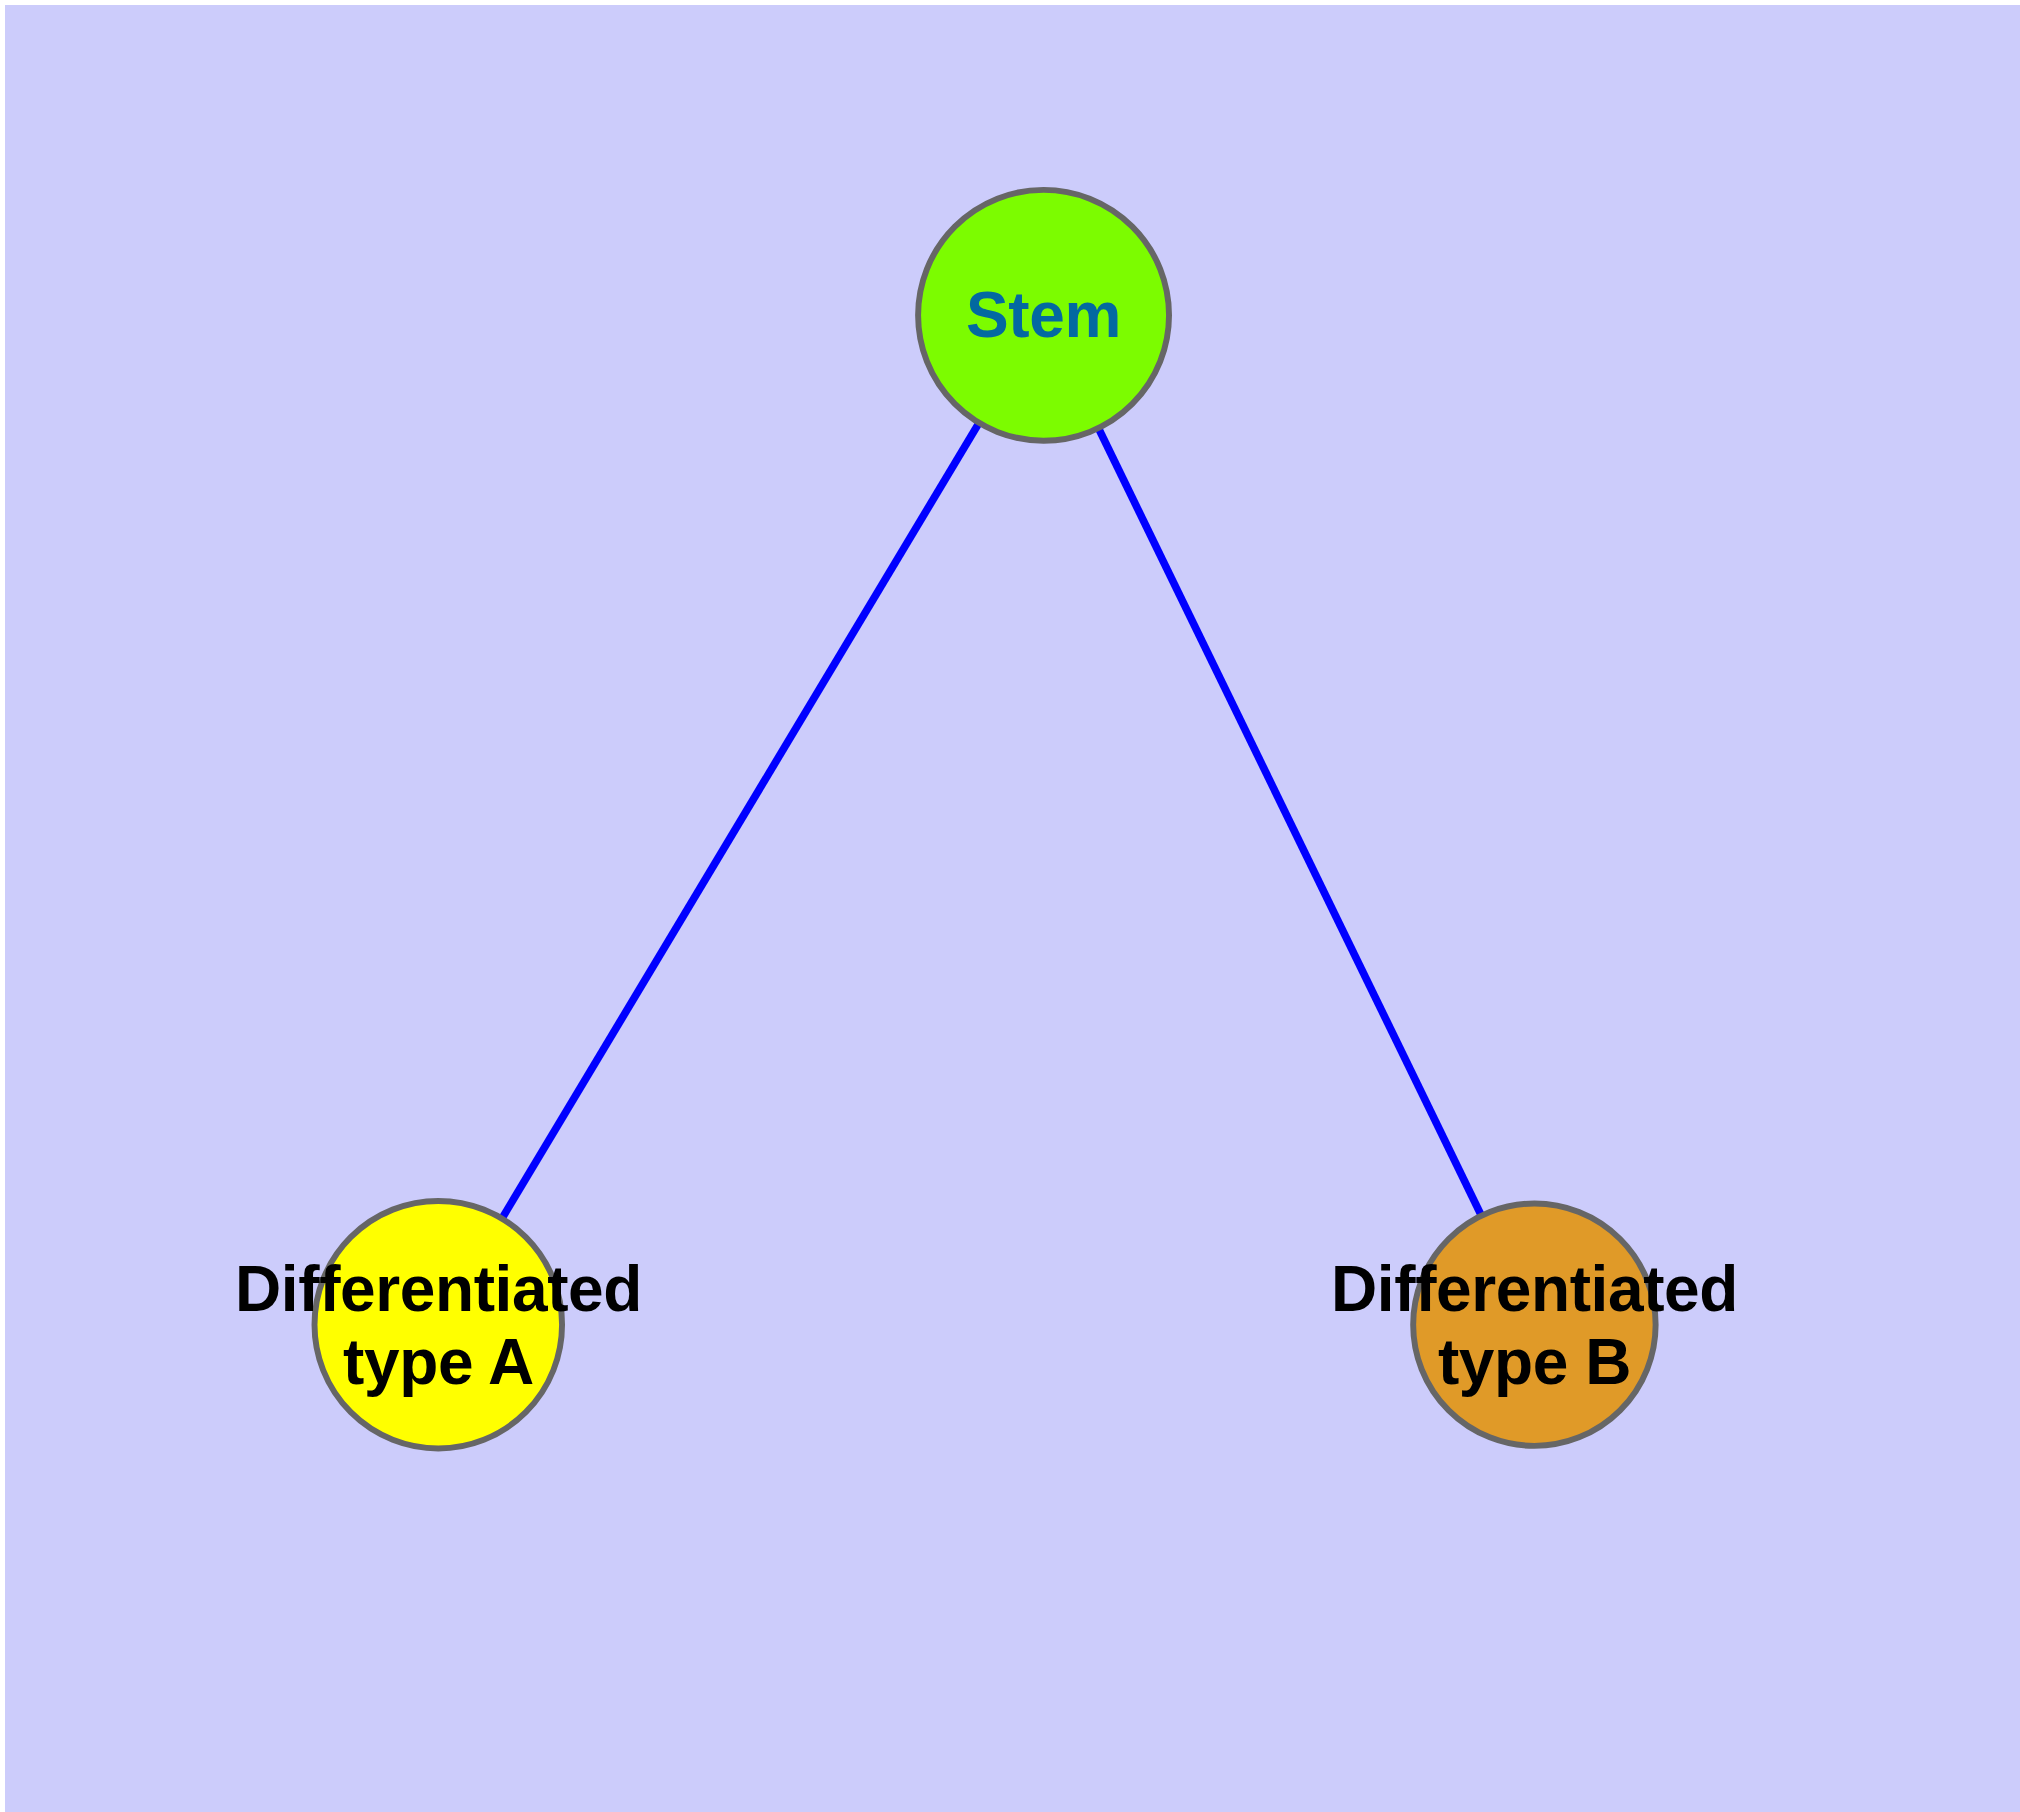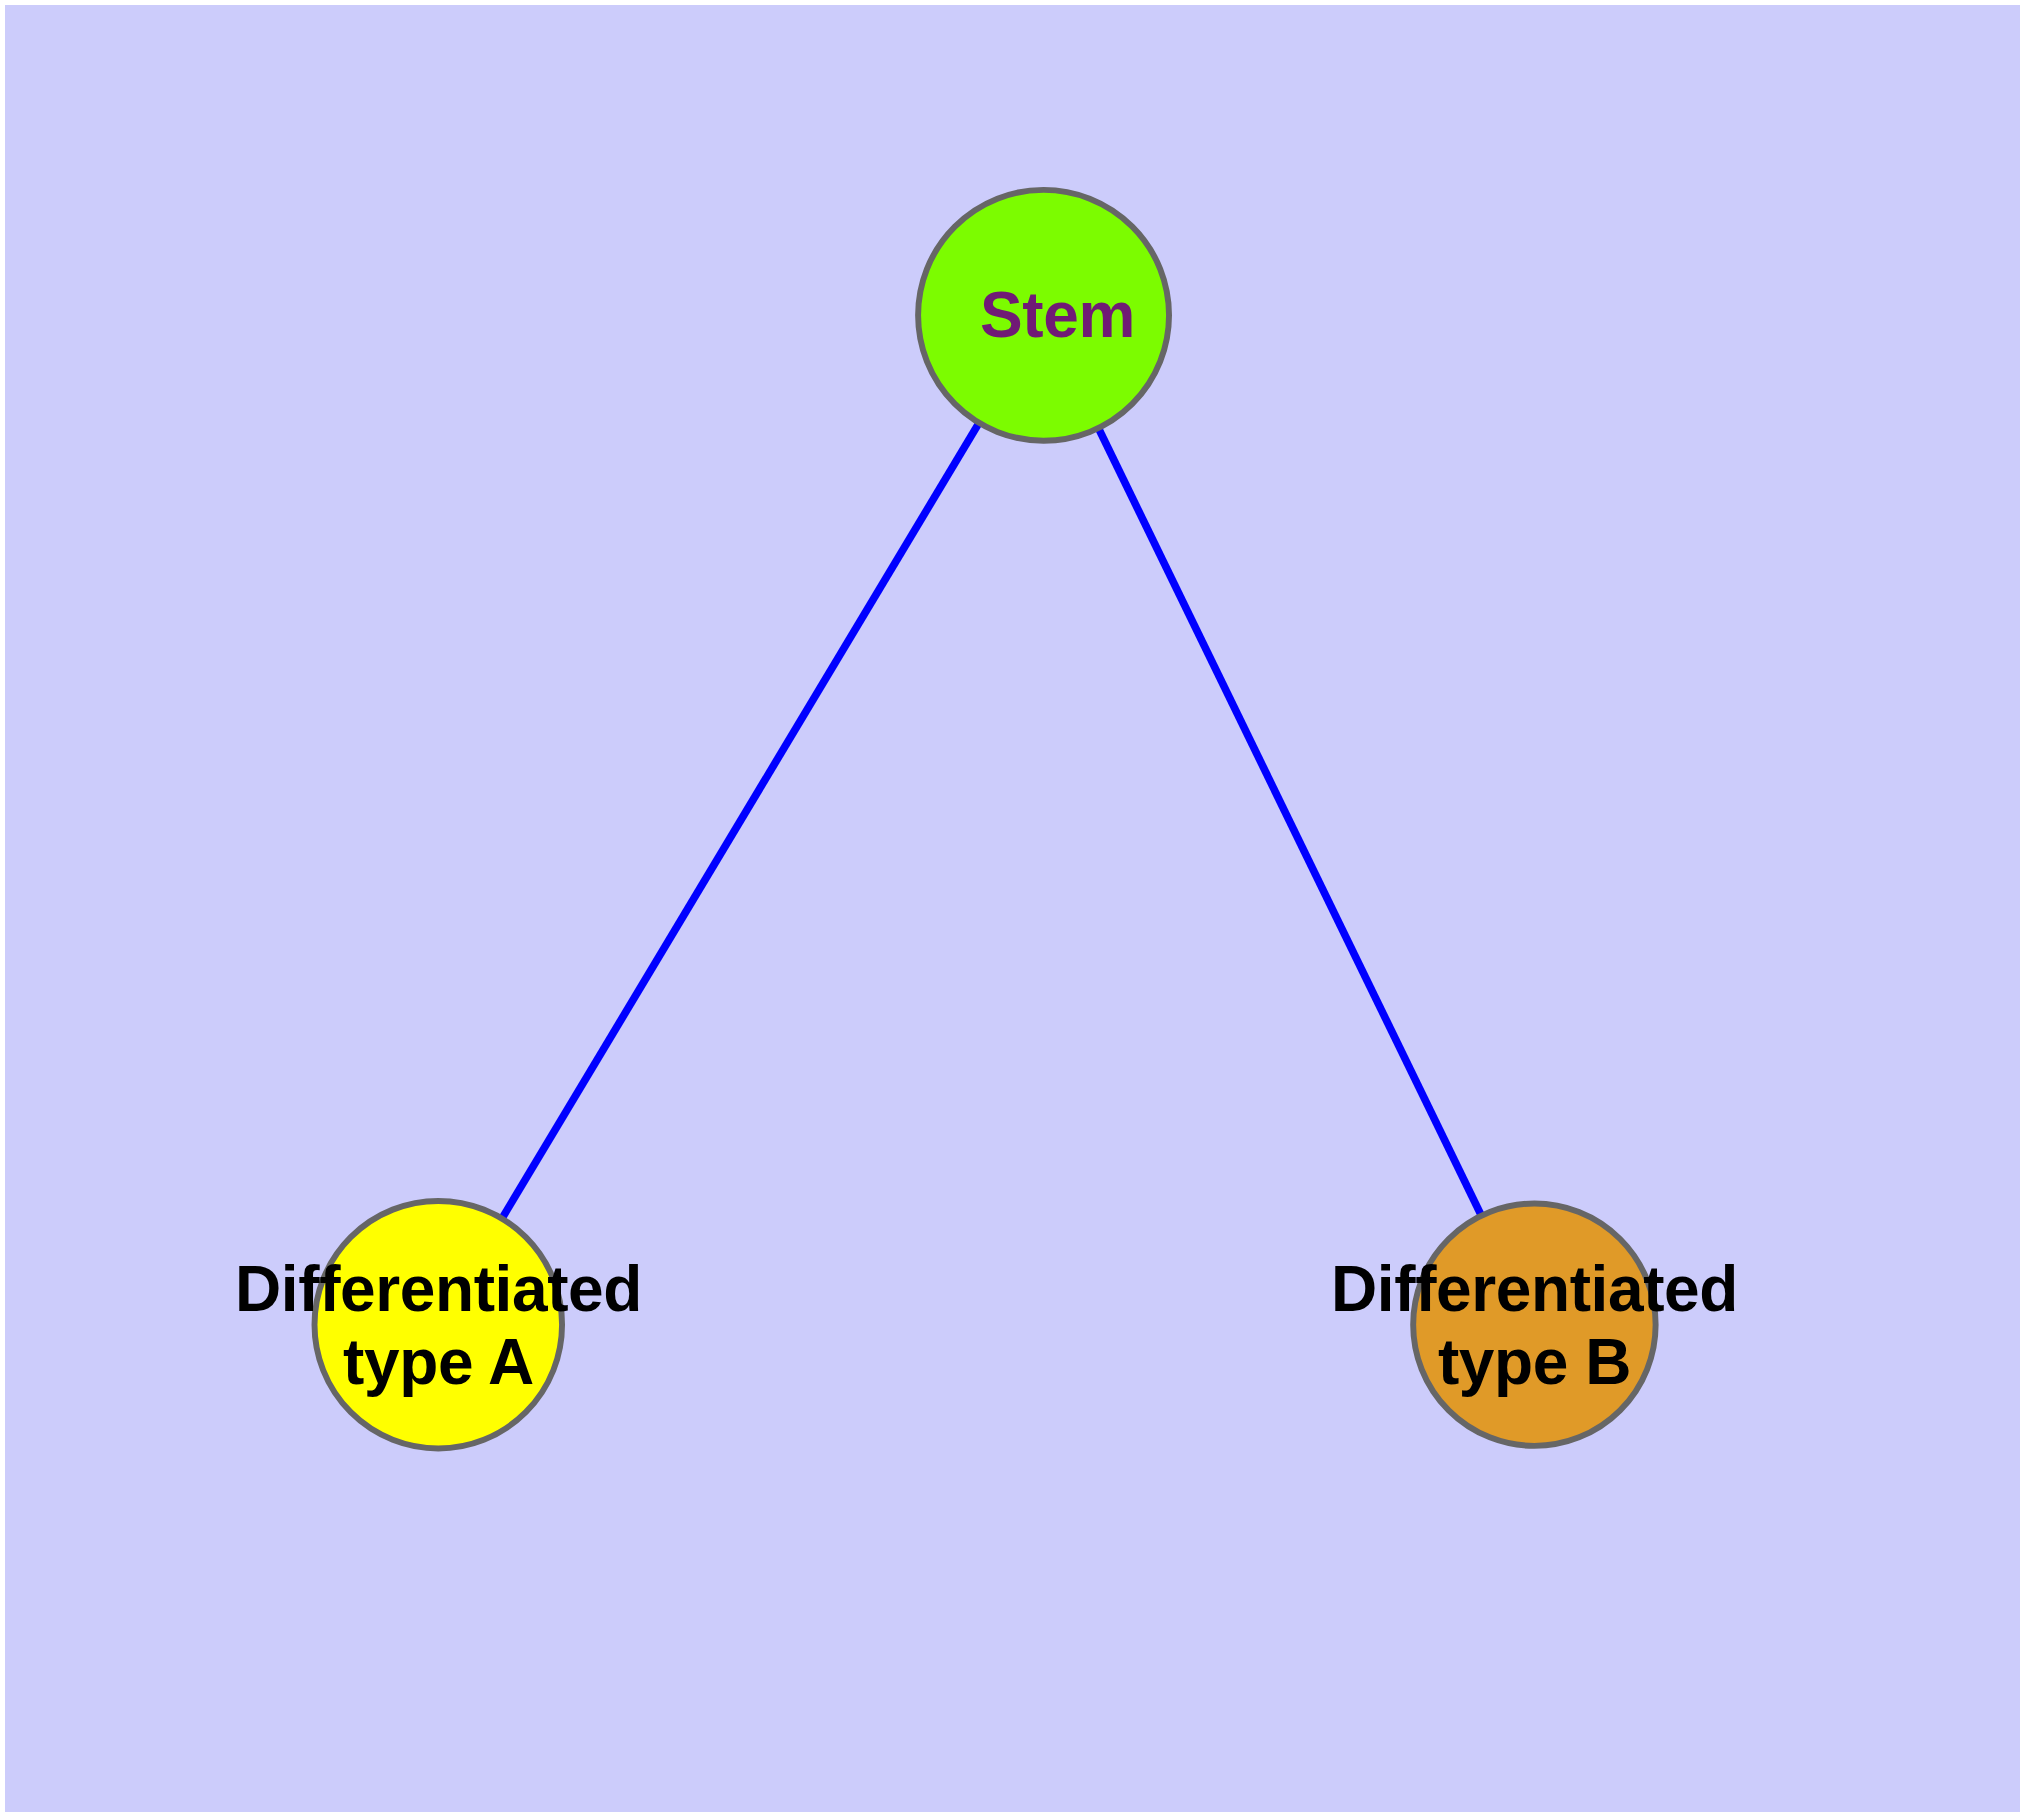--- a/index.html
+++ b/index.html
@@ -71,21 +71,21 @@
         <line x1="1231" y1="372" x2="1810" y2="1563" class="edge-line" stroke="#0000ff" stroke-width="9"></line>
       </g>
     <g id="nodes-layer">
         <circle cx="1231" cy="372" r="148" class="node-circle" fill="#7cfc00" stroke="#666666"></circle>
         <circle cx="517" cy="1563" r="146" class="node-circle" fill="#ffff00" stroke="#666666"></circle>
         <circle cx="1810" cy="1563" r="143" class="node-circle" fill="#e09a28" stroke="#666666"></circle>
       </g>
   </svg>
 
   <div id="labels-layer">
-      <div class="node-label label-stem" style="color: #701a75; left: 549px; top: 279px; width: 1017px;">Stem</div>
+      <div class="node-label label-stem" style="color: #0369a1; left: 535px; top: 279px; width: 1017px;">Stem</div>
       <div class="node-label label-child" style="color: rgb(0, 0, 0); left: -70px; top: 1253px; width: 1017px;">Differentiated
 type A</div>
       <div class="node-label label-child" style="color: rgb(0, 0, 0); left: 1026px; top: 1253px; width: 1017px;">Differentiated
 type B</div>
     </div>
 
 </div>
 
 
 </body></html>

